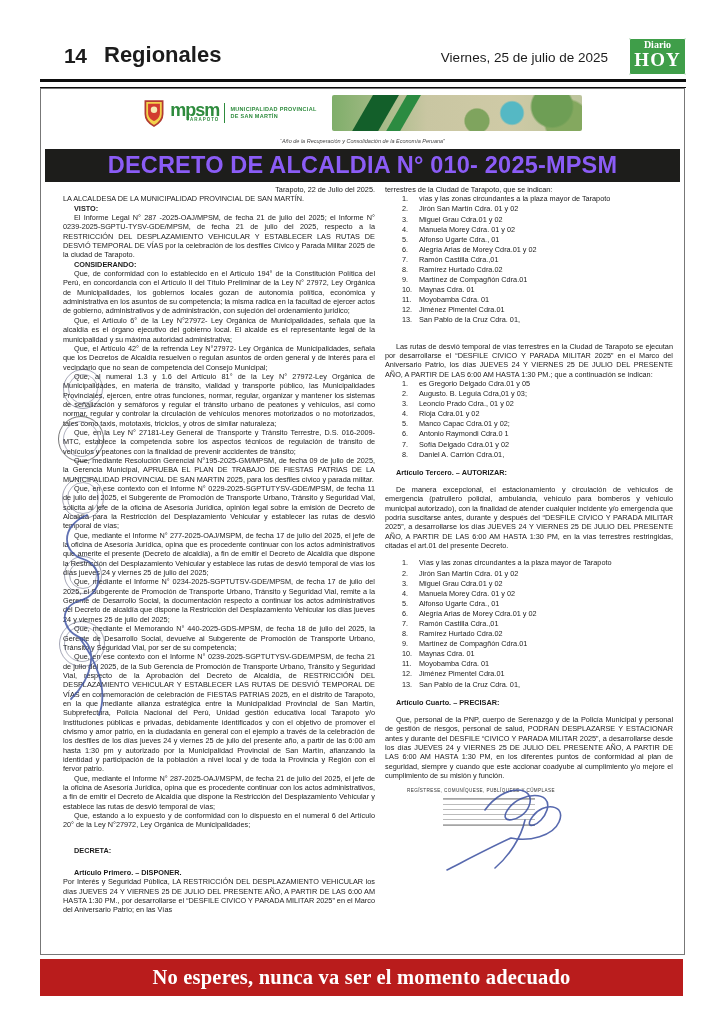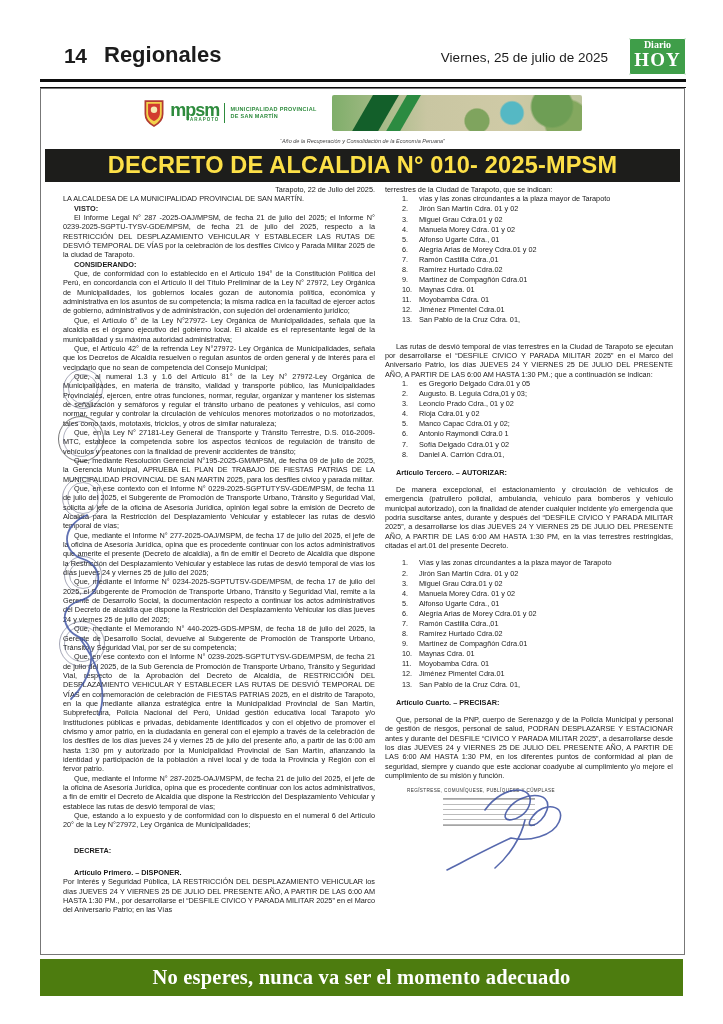--- a/index.html
+++ b/index.html
@@ -34,21 +34,21 @@
       radial-gradient(circle at 72% 50%, #55b8c4 0 6%, rgba(85,184,196,0) 7%),
       radial-gradient(circle at 88% 32%, #6e9e55 0 9%, rgba(0,0,0,0) 10%),
       radial-gradient(circle at 58% 72%, #7fa45e 0 8%, rgba(0,0,0,0) 9%),
       radial-gradient(circle at 94% 75%, #84a85f 0 9%, rgba(0,0,0,0) 10%),
       linear-gradient(90deg,#7fae6a 0%,#c9c6a2 38%,#cfcaa6 70%,#bcc49c 100%);}
   .photo::before{content:"";position:absolute;left:30px;top:-6px;width:26px;height:50px;background:#135f2a;transform:skewX(-30deg);}
   .photo::after{content:"";position:absolute;left:64px;top:-6px;width:14px;height:50px;background:#2c8b41;transform:skewX(-30deg);}
   .motto{text-align:center;font-size:5.5px;font-style:italic;color:#444;height:9px;line-height:9px;}
 
   
-  .title-bar{margin:3px 4px 0 4px;height:33px;background:#1d1d1b;color:#fde047;text-align:center;font-size:23.5px;font-weight:bold;line-height:33px;letter-spacing:0.2px;}
+  .title-bar{margin:3px 4px 0 4px;height:33px;background:#1d1d1b;color:#8b5cf6;text-align:center;font-size:23.5px;font-weight:bold;line-height:33px;letter-spacing:0.2px;}
 
   
   .col{position:absolute;top:96px;font-size:7.3px;line-height:9.35px;text-align:justify;color:#1b1b1b;}
   .col-left{left:22px;width:312px;}
   .col-right{left:344px;width:288px;}
   .para{margin:0;text-indent:11px;}
   .para.ni{text-indent:0;}
   .para.ar{text-align:right;text-indent:0;}
   .para.hd{font-weight:bold;}
   .gap{width:100%;}
@@ -64,21 +64,21 @@
   .flourish{position:absolute;pointer-events:none;}
 
   
   .sig{position:relative;height:88px;margin-top:6px;}
   .sig-closing{font-size:4.6px;letter-spacing:0.4px;color:#333;margin-left:22px;white-space:nowrap;}
   .sig-stamp{position:absolute;left:58px;top:12px;width:92px;height:26px;border-top:1px solid #888;border-bottom:1px solid #888;
     background:repeating-linear-gradient(rgba(90,90,90,0.55) 0 1px,transparent 1px 5px);opacity:0.75;}
   .sig-scribble{position:absolute;left:40px;top:-6px;}
 
   
-  .footer{position:absolute;top:959px;left:40px;width:643px;height:37px;background:#4d7c0f;color:#fff;text-align:center;
+  .footer{position:absolute;top:959px;left:40px;width:643px;height:37px;background:#b91c1c;color:#fff;text-align:center;
     font-family:"Liberation Serif",serif;font-weight:bold;font-size:20.5px;line-height:37px;letter-spacing:0.2px;}
 </style>
 </head>
 <body>
 
 <div class="page">
 
   <div class="np-header">
     <span class="np-pagenum">14</span>
     <span class="np-section">Regionales</span>

